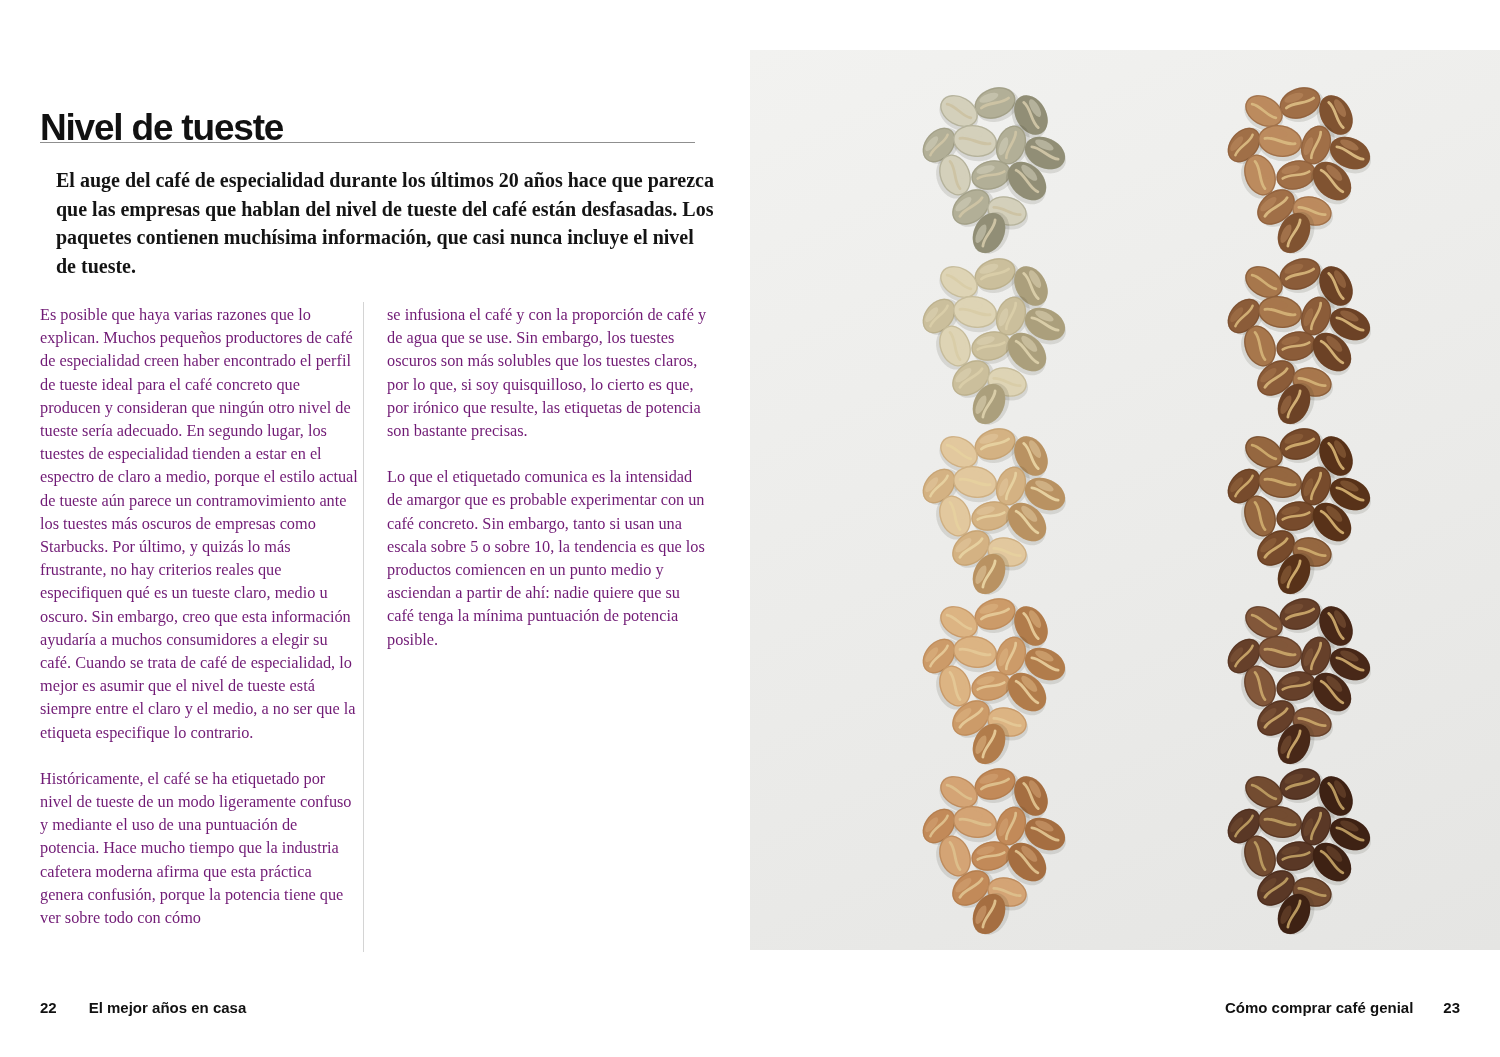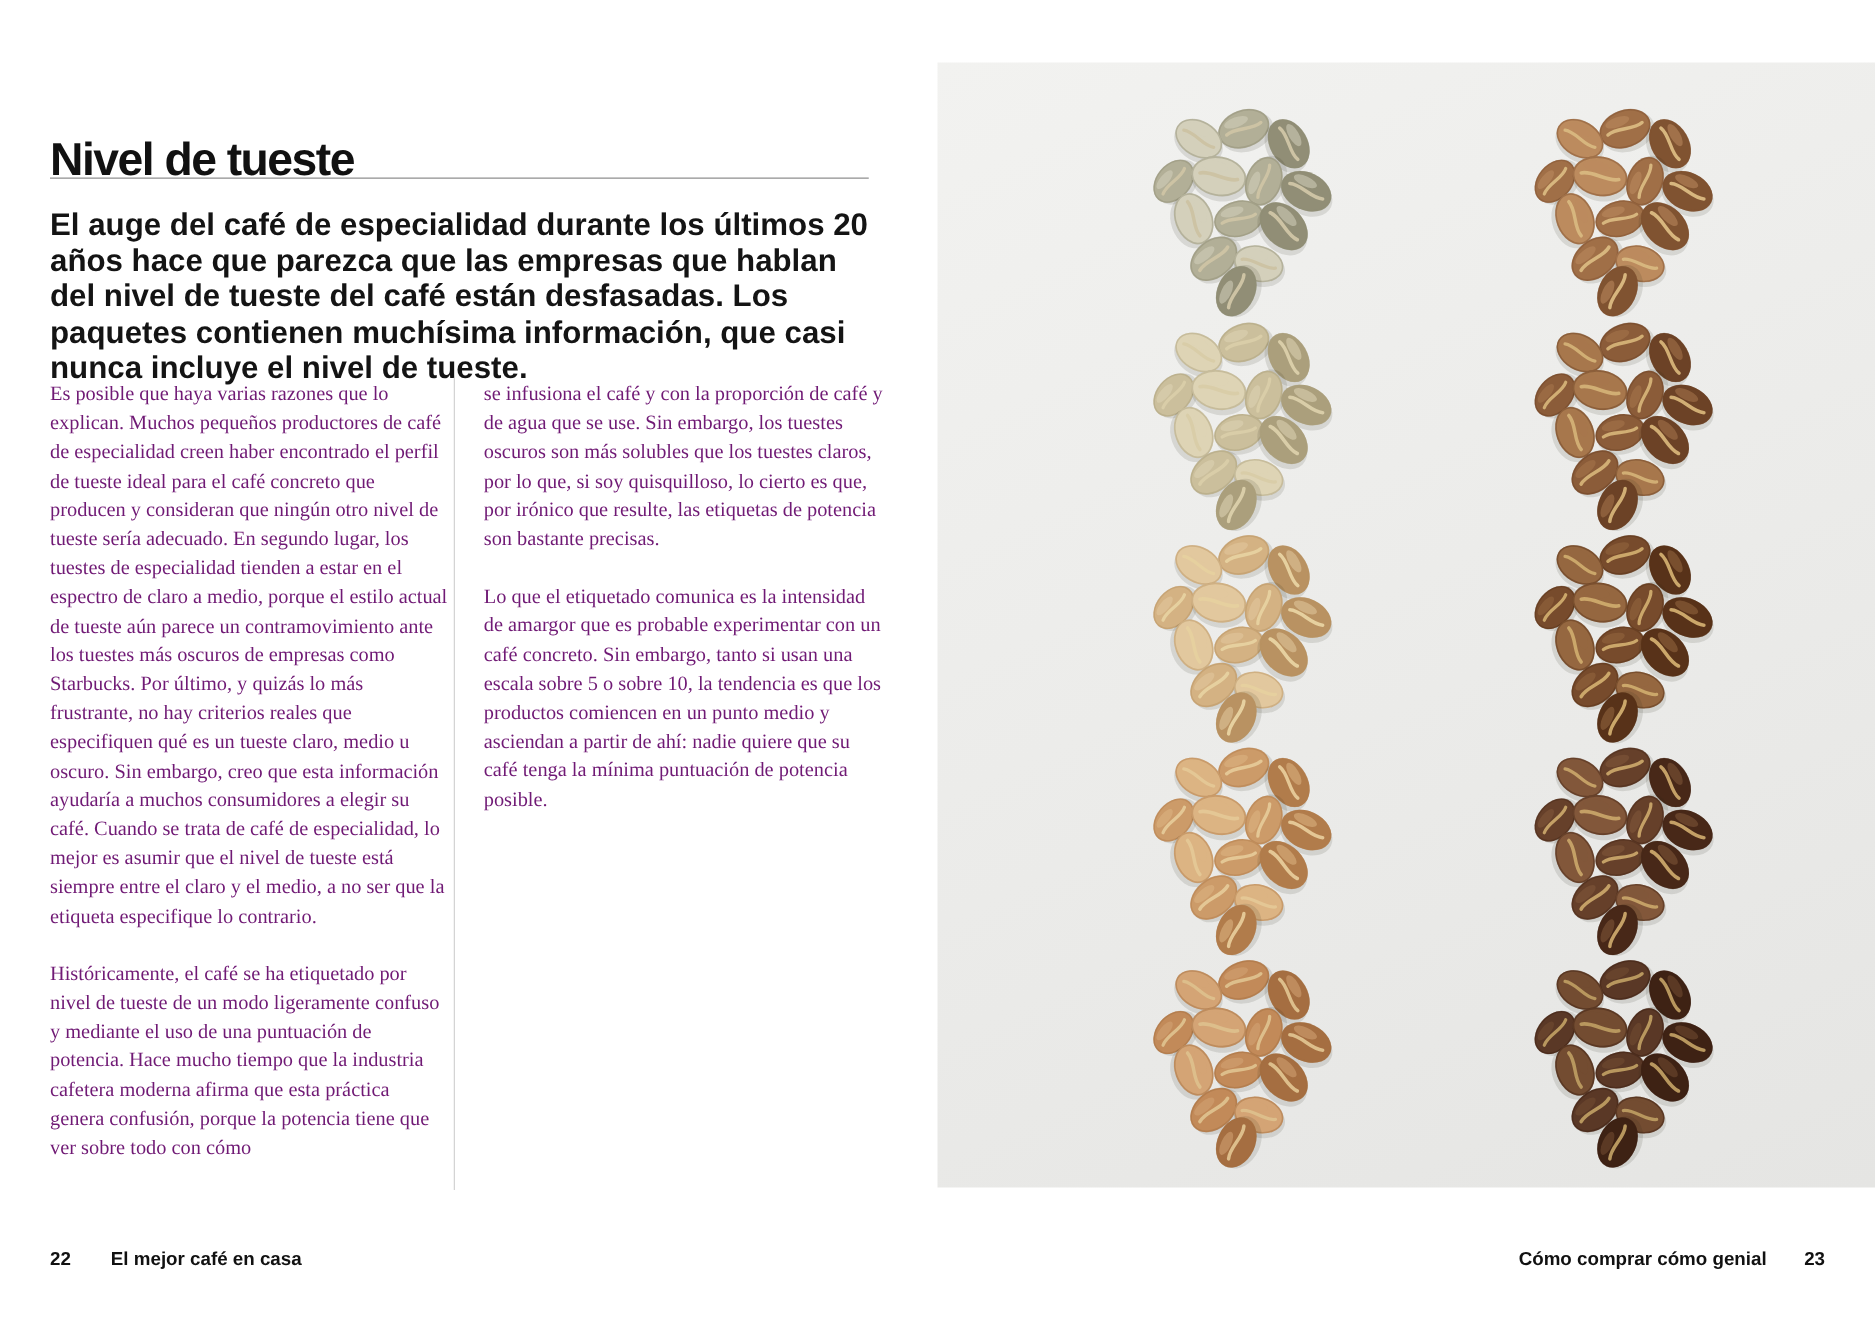--- a/index.html
+++ b/index.html
@@ -8,23 +8,23 @@
     font-family:"Liberation Serif", serif;color:#1a1a1a;overflow:hidden;
   }
   .left-page{position:absolute;left:0;top:0;width:750px;height:1057px;}
   .page-title{
     position:absolute;left:40px;top:82px;
     font-family:"Liberation Sans", sans-serif;font-weight:700;
     font-size:37px;letter-spacing:-1.2px;color:#111;white-space:nowrap;
   }
   .title-rule{position:absolute;left:40px;top:142px;width:655px;height:1px;background:#8f8f8f;}
   .intro{
-    position:absolute;left:40px;top:166px;width:660px;
-    font-family:Liberation Sans, sans-serif;font-weight:700;
-    font-size:25px;line-height:28.5px;color:#141414;
+    position:absolute;left:56px;top:166px;width:660px;
+    font-family:Liberation Serif, serif;font-weight:700;
+    font-size:20px;line-height:28.5px;color:#141414;
   }
   .col{
     position:absolute;top:303px;
     font-size:16.3px;line-height:23.2px;color:#701a75;
     text-align:left;
   }
   .col-1{left:40px;width:318px;}
   .col-2{left:387px;width:320px;}
   .col p{margin:0 0 23px 0;}
   .col-divider{position:absolute;left:363px;top:302px;width:0;height:650px;border-left:1px solid #d4d4d4;}
@@ -58,21 +58,21 @@
 
   <div class="col-divider"></div>
 
   <div class="col col-2">
     <p>se infusiona el café y con la proporción de café y de agua que se use. Sin embargo, los tuestes oscuros son más solubles que los tuestes claros, por lo que, si soy quisquilloso, lo cierto es que, por irónico que resulte, las etiquetas de potencia son bastante precisas.</p>
     <p>Lo que el etiquetado comunica es la intensidad de amargor que es probable experimentar con un café concreto. Sin embargo, tanto si usan una escala sobre 5 o sobre 10, la tendencia es que los productos comiencen en un punto medio y asciendan a partir de ahí: nadie quiere que su café tenga la mínima puntuación de potencia posible.</p>
   </div>
 
   <div class="footer footer-left">
     <span class="pagenum">22</span>
-    <span>El mejor café en casa</span>
+    <span>El mejor años en casa</span>
   </div>
 </div>
 
 <div class="photo-panel">
     <svg width="160" height="185" viewBox="0 0 160 185" style="left: 165px; top: 25px;">
       <g transform="translate(80,28) rotate(-20) scale(1)">
         <ellipse cx="1.5" cy="3" rx="21.8" ry="15.8" fill="rgba(45,38,28,0.12)"></ellipse>
         <ellipse rx="21" ry="15" fill="#b2af97"></ellipse>
         <ellipse rx="20.4" ry="14.4" fill="none" stroke="#918e76" stroke-width="1.4" stroke-opacity="0.45"></ellipse>
         <ellipse cx="-4" cy="-7" rx="10" ry="4" fill="#d4d0bb" opacity="0.55"></ellipse>
@@ -996,15 +996,15 @@
         <ellipse cx="1.5" cy="3" rx="21.8" ry="15.8" fill="rgba(45,38,28,0.12)"></ellipse>
         <ellipse rx="21" ry="15" fill="#3e2214"></ellipse>
         <ellipse rx="20.4" ry="14.4" fill="none" stroke="#3e2214" stroke-width="1.4" stroke-opacity="0.45"></ellipse>
         <ellipse cx="-4" cy="-7" rx="10" ry="4" fill="#734c31" opacity="0.55"></ellipse>
         <path d="M -14.5 0 C -6 -3.5, 6 3.5, 14.5 0" fill="none" stroke="#b8975e" stroke-width="2.8" stroke-linecap="round"></path>
       </g>
     </svg>
   </div>
 
 <div class="footer footer-right">
-  <span>Cómo comprar cómo genial</span>
+  <span>Cómo comprar café genial</span>
   <span class="pagenum">23</span>
 </div>
 
 </body></html>

